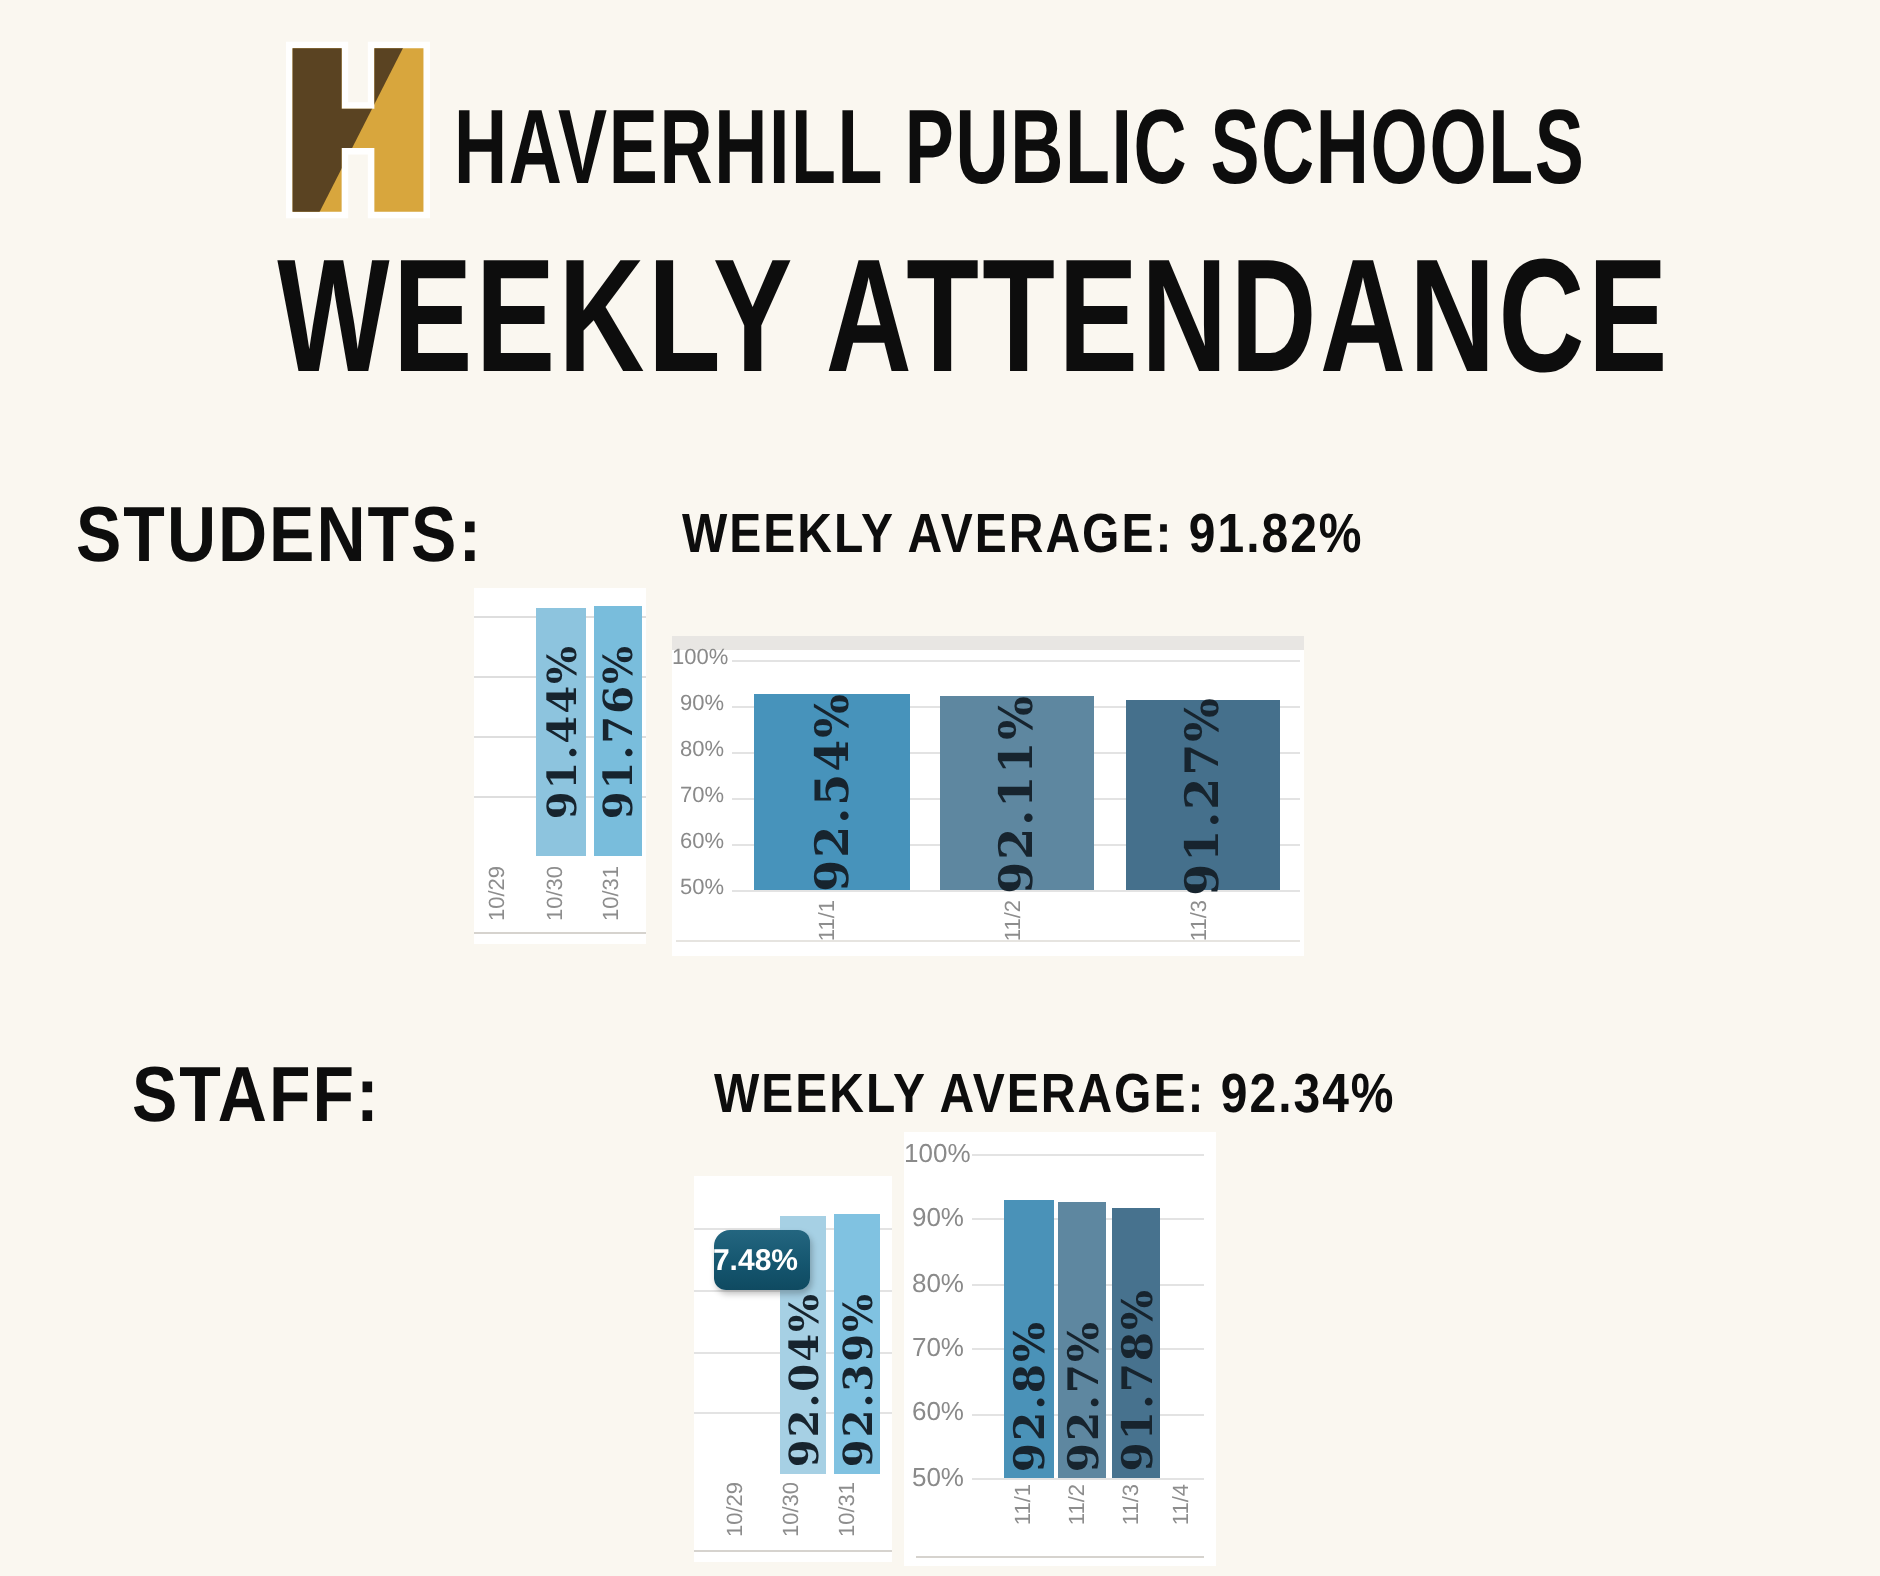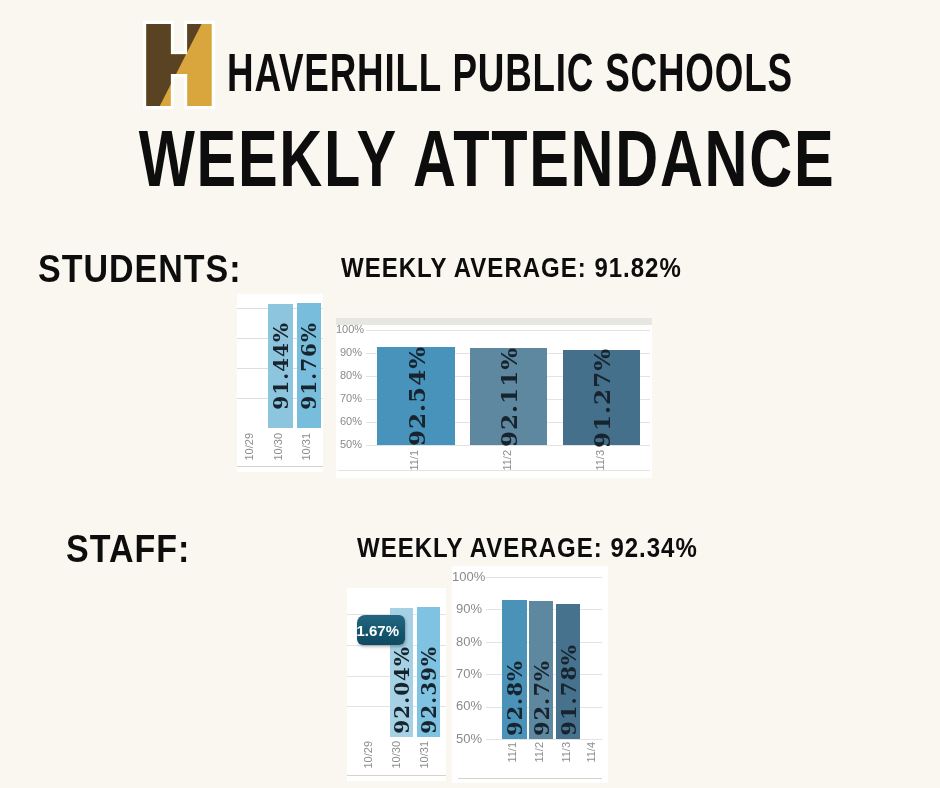--- a/index.html
+++ b/index.html
@@ -117,21 +117,21 @@
       <div class="bar" style="left: 43px; width: 23px; top: 20px; height: 129px; background: rgb(166, 208, 228); align-items: flex-end; padding-bottom: 3px; box-sizing: border-box;">
         <span class="vlab" style="font-size: 20px;">92.04%</span>
       </div>
       <div class="bar" style="left: 70px; width: 23px; top: 19px; height: 130px; background: rgb(128, 194, 225); align-items: flex-end; padding-bottom: 3px; box-sizing: border-box;">
         <span class="vlab" style="font-size: 20px;">92.39%</span>
       </div>
       <div class="cat" style="left: 16px; top: 153px;">10/29</div>
       <div class="cat" style="left: 44px; top: 153px;">10/30</div>
       <div class="cat" style="left: 72px; top: 153px;">10/31</div>
       <div class="bline" style="left: 0px; width: 99px; top: 187px; background: rgb(214, 211, 206);"></div>
-      <div class="tip" style="left: 10px; top: 27px; width: 48px; height: 30px;">11.67%</div>
+      <div class="tip" style="left: 10px; top: 27px; width: 48px; height: 30px;">97.48%</div>
     </div>
   <div class="panel" id="chart-staff-cur">
       <div class="grid" style="left: 34px; width: 116px; top: 173px; background: rgb(227, 227, 227);"></div>
       <div class="grid" style="left: 34px; width: 116px; top: 141px; background: rgb(227, 227, 227);"></div>
       <div class="grid" style="left: 34px; width: 116px; top: 108px; background: rgb(227, 227, 227);"></div>
       <div class="grid" style="left: 34px; width: 116px; top: 76px; background: rgb(227, 227, 227);"></div>
       <div class="grid" style="left: 34px; width: 116px; top: 43px; background: rgb(227, 227, 227);"></div>
       <div class="grid" style="left: 34px; width: 116px; top: 11px; background: rgb(227, 227, 227);"></div>
       <div class="ytick" style="left: 0px; width: 30px; top: 4px; font-size: 13px;">100%</div>
       <div class="ytick" style="left: 0px; width: 30px; top: 36px; font-size: 13px;">90%</div>

